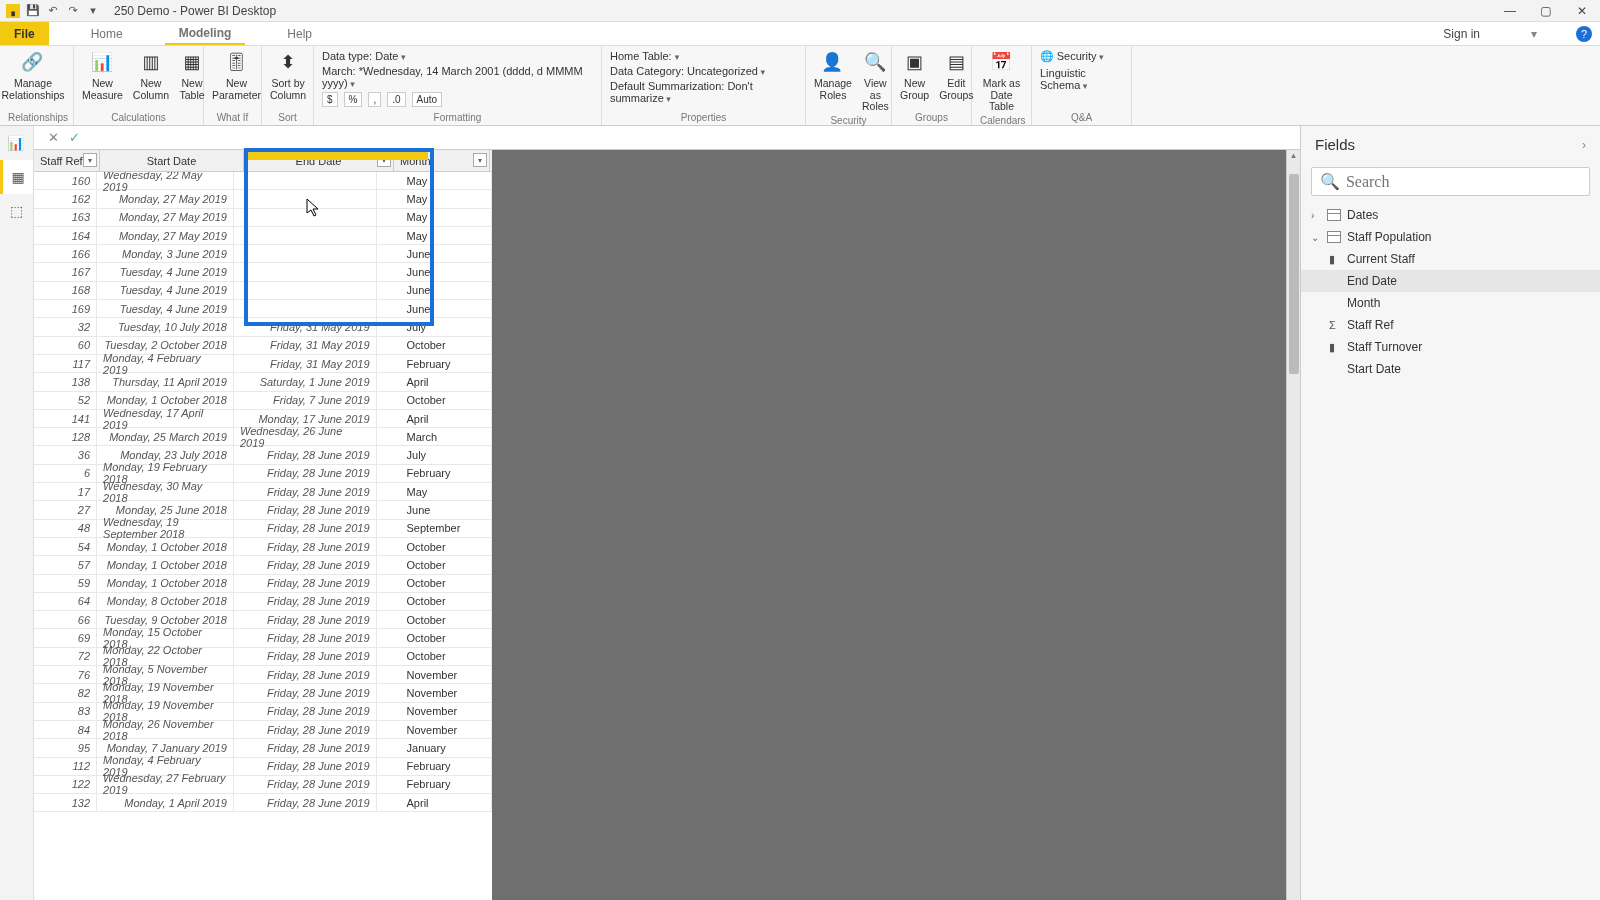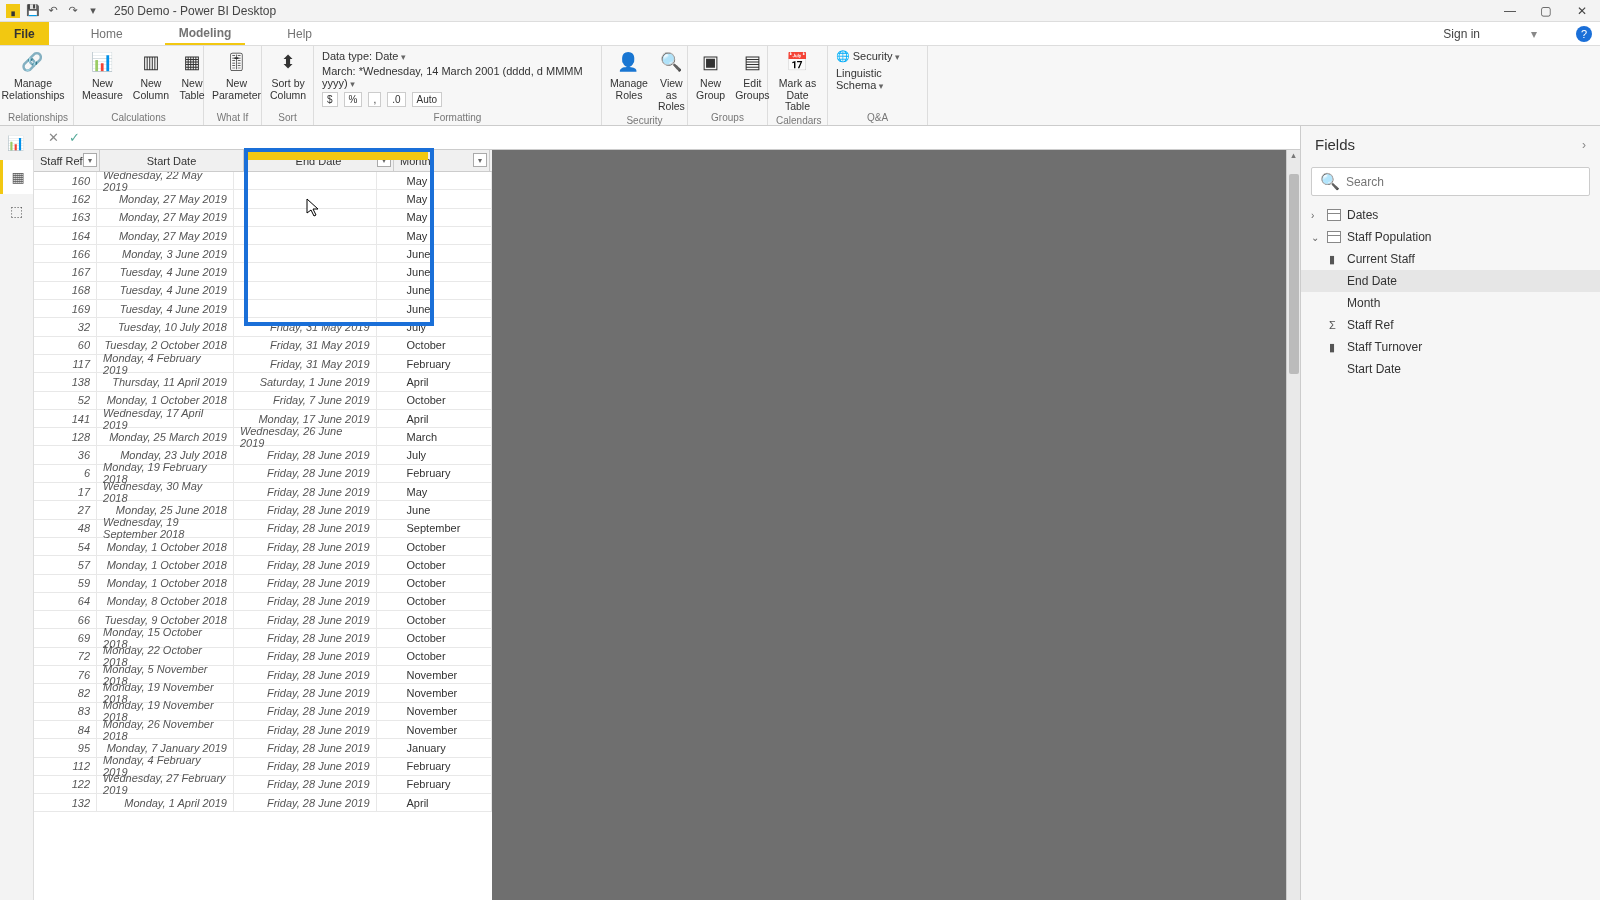--- a/index.html
+++ b/index.html
@@ -56,21 +56,21 @@
 
 .sel-overlay { position: absolute; pointer-events: none; border: 4px solid #1a6fd8; }
 .sel-head { position: absolute; background: #f2c811; }
 
 .vscroll { position: absolute; right: 0; width: 14px; background: #e9e9e9; border-left: 1px solid #ccc; }
 
 .fields { width: 300px; background: #f6f6f6; border-left: 1px solid #ccc; display: flex; flex-direction: column; }
 .fields-title { padding: 10px 14px; font-size: 15px; color: #333; display: flex; align-items: center; justify-content: space-between; }
 .fields-title .collapse { color: #888; font-size: 12px; }
 .search { margin: 4px 10px 8px 10px; background: #fff; border: 1px solid #ccc; border-radius: 2px; display: flex; align-items: center; padding: 4px 8px; gap: 6px; }
-.search input { border: none; outline: none; font-size: 12px; flex: 1; background: transparent; }
+.search input { border: none; outline: none; font-size: 16px; flex: 1; background: transparent; font-family: Liberation Serif, serif; }
 .tree { font-size: 12px; color: #333; }
 .tree .node { display: flex; align-items: center; gap: 6px; padding: 4px 10px; }
 .tree .node.table { font-weight: 400; }
 .tree .node.field { padding-left: 28px; }
 .tree .node.selected { background: #e6e6e6; }
 .tree .chev { font-size: 10px; color: #666; width: 10px; }
 .tree .ticon { width: 14px; height: 12px; border: 1px solid #888; background: #fff; display: inline-block; position: relative; }
 .tree .ticon::before { content: ""; position: absolute; top: 3px; left: 0; right: 0; border-top: 1px solid #888; }
 .tree .ficon { width: 12px; font-size: 11px; color: #555; }
 .cursor-arrow { position: absolute; width: 14px; height: 20px; pointer-events: none; }
@@ -168,20 +168,28 @@
         <span>$</span>
         <span>%</span>
         <span>,</span>
         <span>.0</span>
         <span>Auto</span>
       </div>
     </div>
     <div class="gtitle">Formatting</div>
   </div>
 
+  <div class="group" style="width:204px">
+    <div class="group-body" style="flex-direction:column;gap:3px;align-items:flex-start">
+      <div class="prow"><span>Home Table:</span> <span class="dd"></span></div>
+      <div class="prow"><span>Data Category:</span> <span class="dd">Uncategorized</span></div>
+      <div class="prow"><span>Default Summarization:</span> <span class="dd">Don't summarize</span></div>
+    </div>
+    <div class="gtitle">Properties</div>
+  </div>
 
   <div class="group" style="width:86px">
     <div class="group-body">
       <div class="rbtn" style="width:40px">
           <span class="ricon">👤</span>
           <span style="white-space:pre-line">Manage
 Roles</span>
         </div>
       <div class="rbtn" style="width:40px">
           <span class="ricon">🔍</span>

